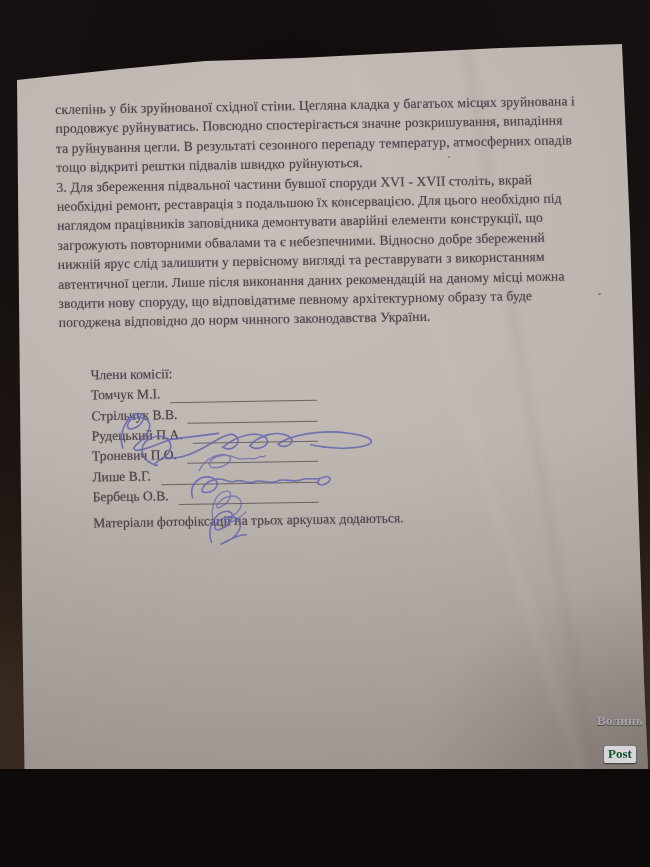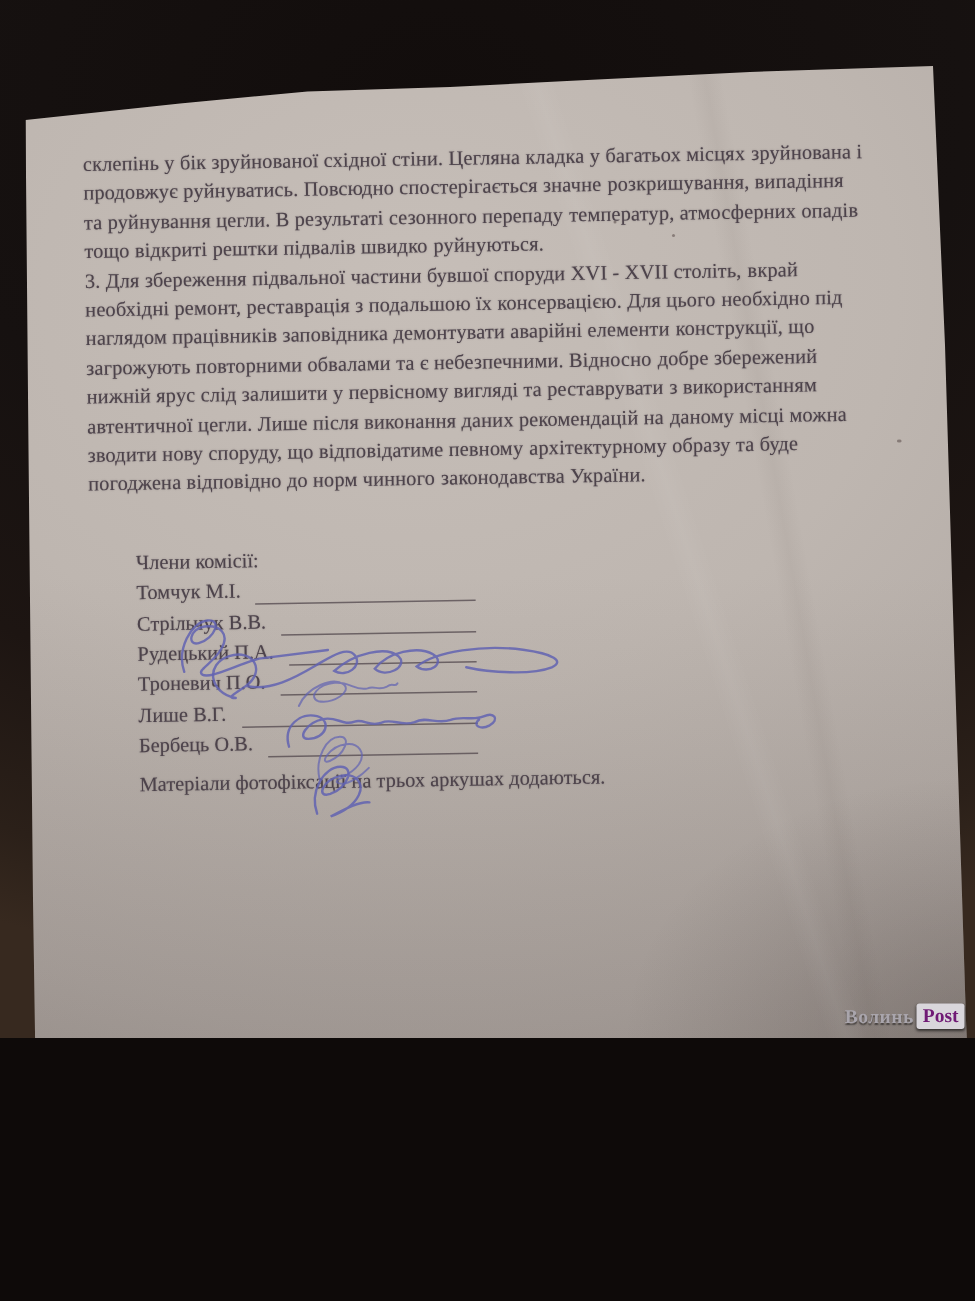--- a/index.html
+++ b/index.html
@@ -1,17 +1,17 @@
 <!DOCTYPE html>
 <html><head>
 <meta charset="utf-8">
 <style>
   html,body{margin:0;padding:0;background:#0e0a09;}
   .photo{
-    position:relative; width:650px; height:692px; overflow:hidden;
+    position:relative; width:650px; height:769px; overflow:hidden;
     background:
       radial-gradient(120% 85% at 45% 10%, #120d0c 0%, #161110 45%, #1d1512 70%, #2b2019 90%, #37291f 100%);
     font-family:"Liberation Serif","DejaVu Serif",serif;
     text-decoration:underline;
   }
   .paper{
     position:absolute; inset:0;
     clip-path:polygon(17px 80px,120px 69px,205px 61px,300px 58px,378px 54px,500px 48px,622px 44px,630px 230px,636px 430px,644px 680px,650px 812px,650px 867px,26px 867px,22px 600px,19px 300px);
     background:
       linear-gradient(182deg, rgba(45,35,32,.30) 0%, rgba(45,35,32,0) 3%),
@@ -45,26 +45,26 @@
   .commission-heading{font-size:13.6px; height:19px; line-height:19px;}
   .member-row{display:flex; align-items:flex-end; width:226px; height:20.4px;}
   .member-name{font-size:13.6px; line-height:18px; white-space:nowrap;}
   .sig-line{flex:1; margin-left:10px; height:15px; border-bottom:1.2px solid rgba(84,74,80,.78);}
   .footer-note{margin:7px 0 0 31px; font-size:13.6px; line-height:19px;}
   .signatures{position:absolute; left:0; top:300px; width:524px; height:170px; pointer-events:none;}
   .signatures path{fill:none; stroke:#6163b2; stroke-width:1.6; stroke-linecap:round; opacity:.85;}
   .signatures path.light{stroke-width:1.3; opacity:.7;}
   .watermark{
     position:absolute; right:7px; bottom:6px; z-index:3;
-    display:flex; align-items:center; gap:2px;
-    font-family:"Liberation Serif","DejaVu Serif",serif; font-weight:bold; font-size:13px;
+    display:flex; align-items:center; gap:17px;
+    font-family:"Liberation Serif","DejaVu Serif",serif; font-weight:bold; font-size:13px;flex-direction:column;
   }
   .watermark .brand{color:#a9a5ac; text-shadow:0 1px 1px rgba(0,0,0,.5); letter-spacing:.3px;}
   .watermark .badge{
-    background:#d9d6db; color:#701a75; padding:0 4px 1px 4px; border-radius:2px;
+    background:#d9d6db; color:#14532d; padding:0 4px 1px 4px; border-radius:2px;
     box-shadow:0 1px 2px rgba(0,0,0,.6);
   }
 </style>
 </head>
 <body>
 
 <div class="photo">
   <div class="paper">
     <div class="crease"></div>
     <div class="speck" style="left:448px;top:156px;"></div>

